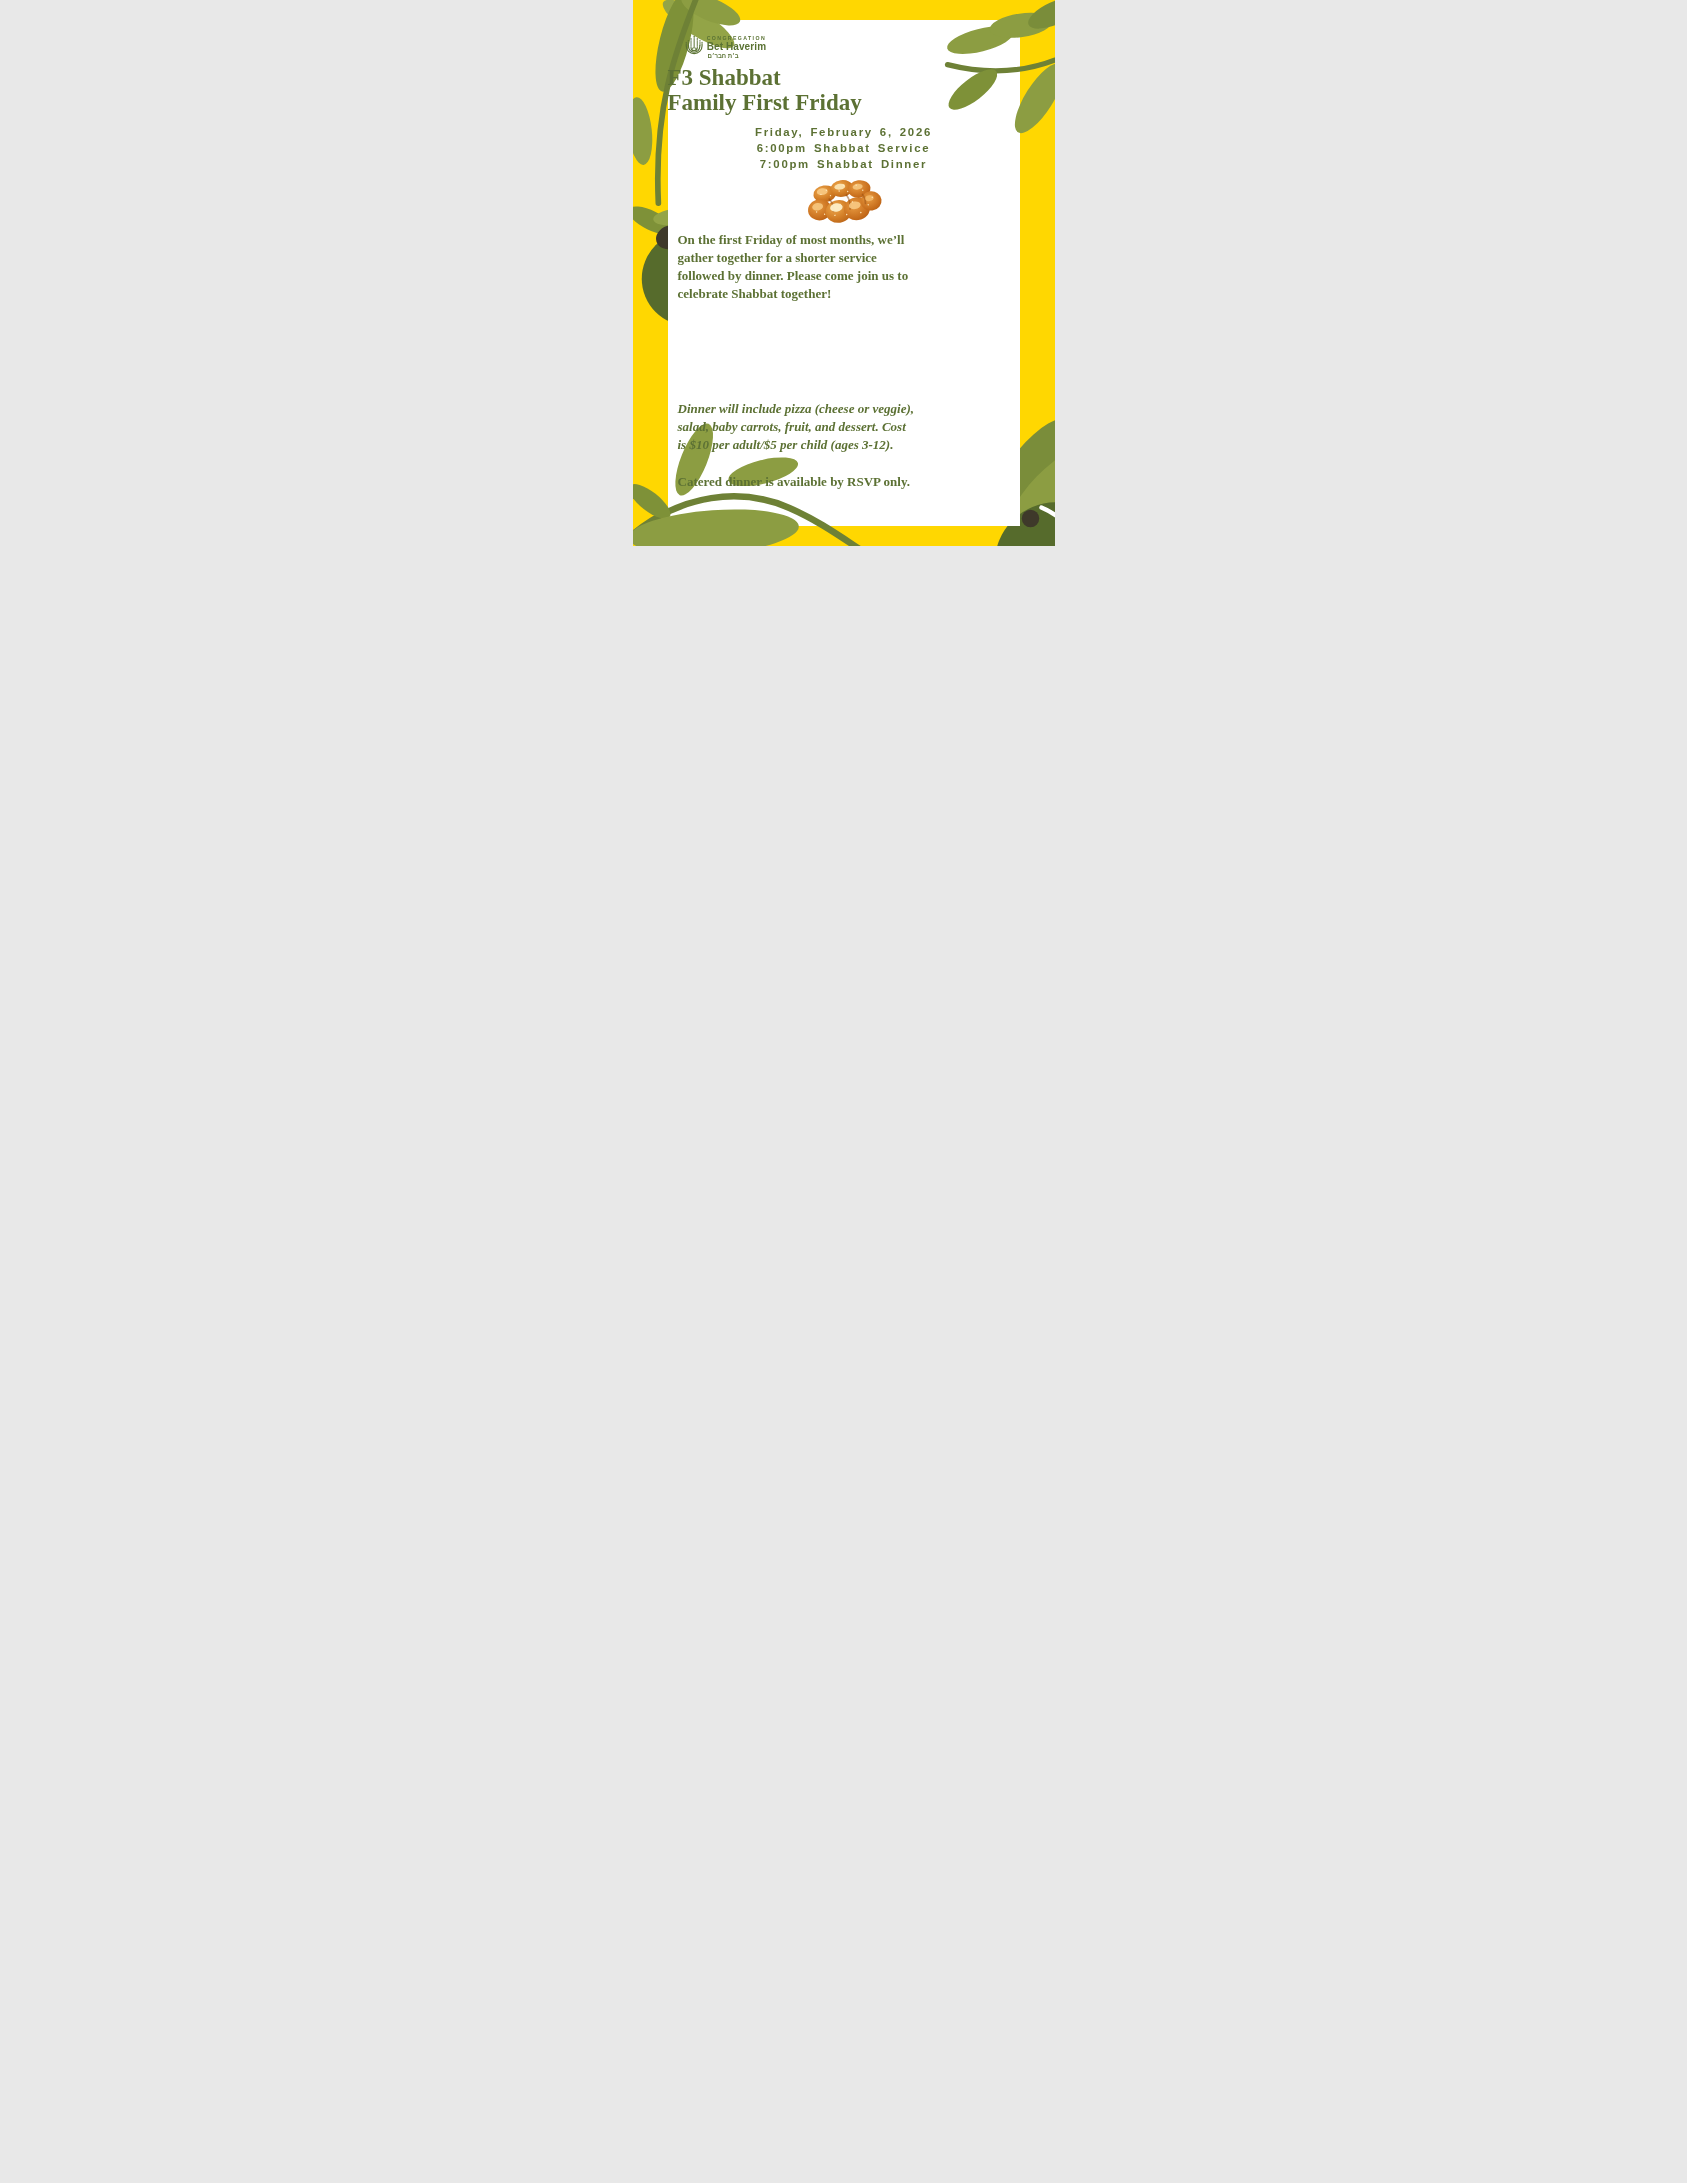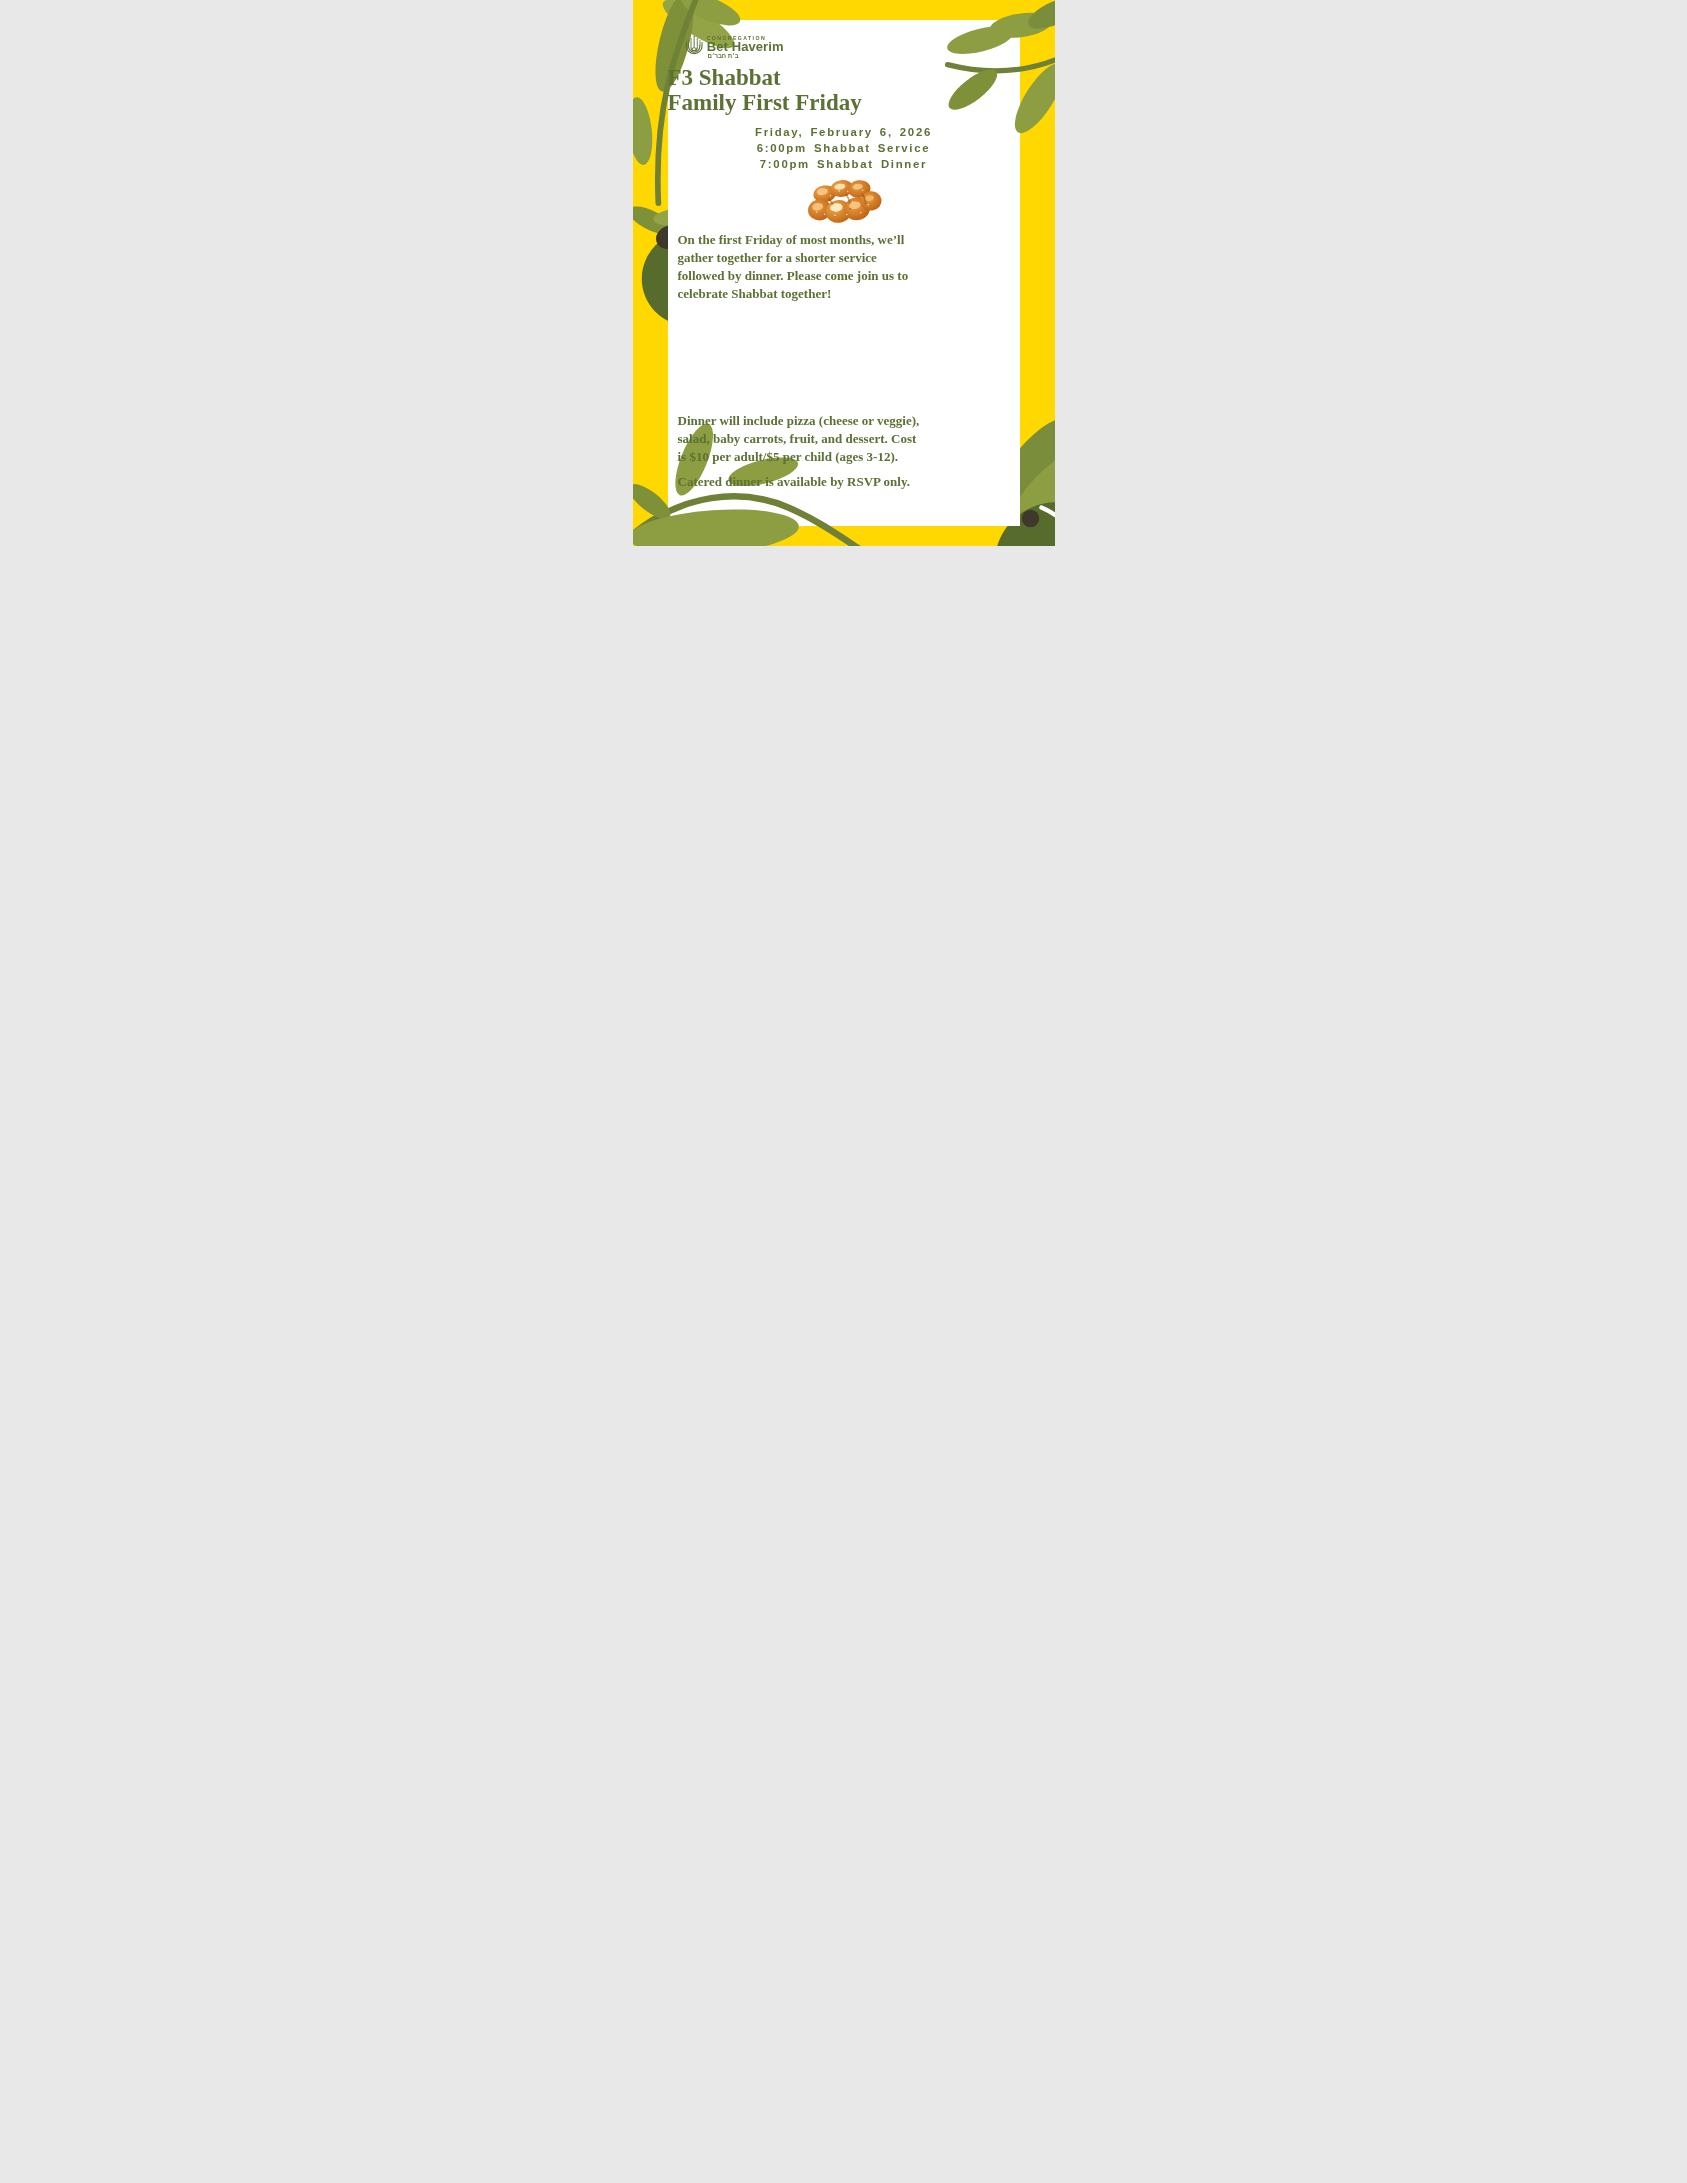--- a/index.html
+++ b/index.html
@@ -18,21 +18,21 @@
     background:#FFFFFF;z-index:1;
   }
   .deco-over{z-index:2;}
   .content{position:absolute;left:0;top:0;width:422px;height:546px;z-index:3;}
 
   
   .logo{position:absolute;left:52px;top:35px;display:flex;align-items:flex-start;color:#5A7233;}
   .logo-icon{width:18.3px;height:22px;flex:0 0 auto;}
   .logo-text{margin-left:3.9px;font-family:"Liberation Sans", sans-serif;}
   .logo-congregation{font-size:5.2px;font-weight:700;letter-spacing:1.4px;line-height:6.1px;}
-  .logo-name{font-size:13px;font-weight:700;line-height:11px;letter-spacing:0.1px;}
+  .logo-name{font-size:10px;font-weight:700;line-height:11px;letter-spacing:0.1px;}
   .logo-hebrew{font-size:6.1px;font-weight:700;line-height:7.4px;padding-left:0.9px;}
 
   
   .title{
     position:absolute;left:35px;top:65px;width:352px;
     text-align:left;white-space:pre-line;
     font-weight:700;
     font-size:23px;line-height:25px;
     color:#5C7134;
   }
@@ -48,21 +48,21 @@
   .challah{position:absolute;left:169px;top:175px;width:84px;height:51px;}
 
   .para{
     position:absolute;left:45px;width:332px;
     text-align:left;white-space:pre-line;
     font-weight:700;font-size:13px;line-height:18px;
     color:#5C7134;
   }
   .p1{top:231px;}
   .p2{top:321px;}
-  .p3{top:412px;}
+  .p3{top:400px;font-style:italic;}
   .p4{top:473px;}
 </style>
 </head>
 <body>
 
 <div class="page">
 
   <svg class="deco deco-under" viewBox="0 0 966 1250" aria-hidden="true">
     <g>
       <ellipse cx="42" cy="505" rx="58" ry="22" transform="rotate(26 42 505)" fill="#7E9138"></ellipse>

